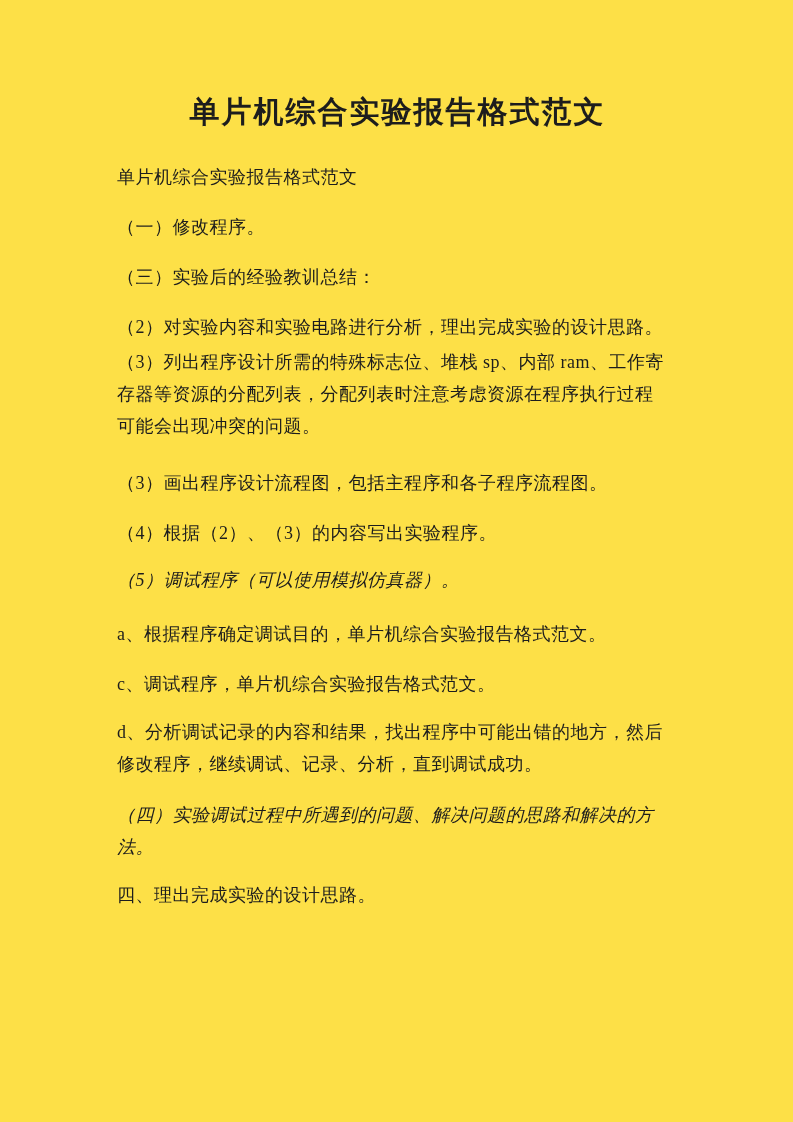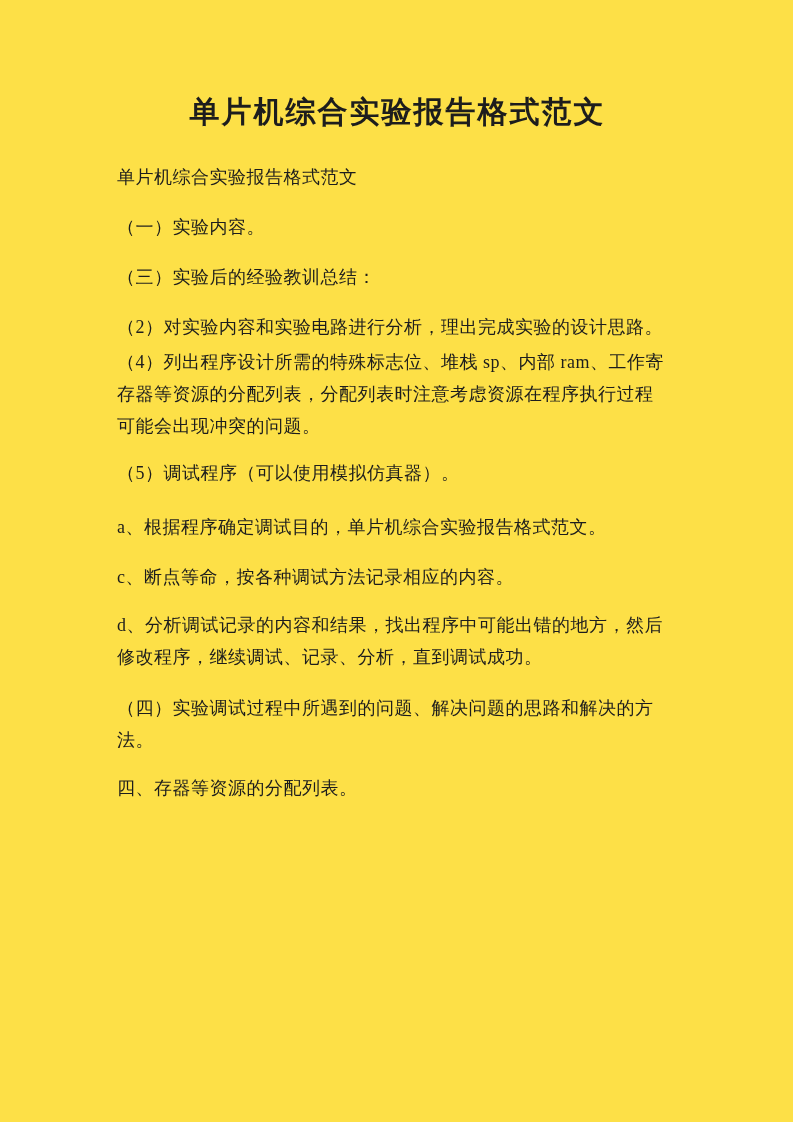--- a/index.html
+++ b/index.html
@@ -33,39 +33,41 @@
     font-size: 18px;
     line-height: 32px;
     letter-spacing: 0.5px;
     white-space: pre-line;
     text-align: left;
   }
   
   .mt28 { margin-top: 28px; }
   .mt3  { margin-top: 3px;  }
   .mt25 { margin-top: 25px; }
-  .mt15 { margin-top: 15px; }
+  .mt15 { margin-top: 15px; font-style: italic; }
   .mt22 { margin-top: 22px; }
   .mt16 { margin-top: 16px; }
-  .mt19 { margin-top: 19px; }
+  .mt19 { margin-top: 19px; font-style: italic; }
 </style>
 </head>
 <body>
 
 <div class="page">
   <h1 class="doc-title">单片机综合实验报告格式范文</h1>
 
   <p class="para mt28">单片机综合实验报告格式范文</p>
-  <p class="para">（一）实验内容。</p>
+  <p class="para">（一）修改程序。</p>
   <p class="para">（三）实验后的经验教训总结：</p>
   <p class="para">（2）对实验内容和实验电路进行分析，理出完成实验的设计思路。</p>
-  <p class="para mt3">（4）列出程序设计所需的特殊标志位、堆栈 sp、内部 ram、工作寄
+  <p class="para mt3">（3）列出程序设计所需的特殊标志位、堆栈 sp、内部 ram、工作寄
 存器等资源的分配列表，分配列表时注意考虑资源在程序执行过程
 可能会出现冲突的问题。</p>
+  <p class="para mt25">（3）画出程序设计流程图，包括主程序和各子程序流程图。</p>
+  <p class="para">（4）根据（2）、（3）的内容写出实验程序。</p>
   <p class="para mt15">（5）调试程序（可以使用模拟仿真器）。</p>
   <p class="para mt22">a、根据程序确定调试目的，单片机综合实验报告格式范文。</p>
-  <p class="para">c、断点等命，按各种调试方法记录相应的内容。</p>
+  <p class="para">c、调试程序，单片机综合实验报告格式范文。</p>
   <p class="para mt16">d、分析调试记录的内容和结果，找出程序中可能出错的地方，然后
 修改程序，继续调试、记录、分析，直到调试成功。</p>
   <p class="para mt19">（四）实验调试过程中所遇到的问题、解决问题的思路和解决的方
 法。</p>
-  <p class="para mt16">四、存器等资源的分配列表。</p>
+  <p class="para mt16">四、理出完成实验的设计思路。</p>
 </div>
 
 </body></html>

